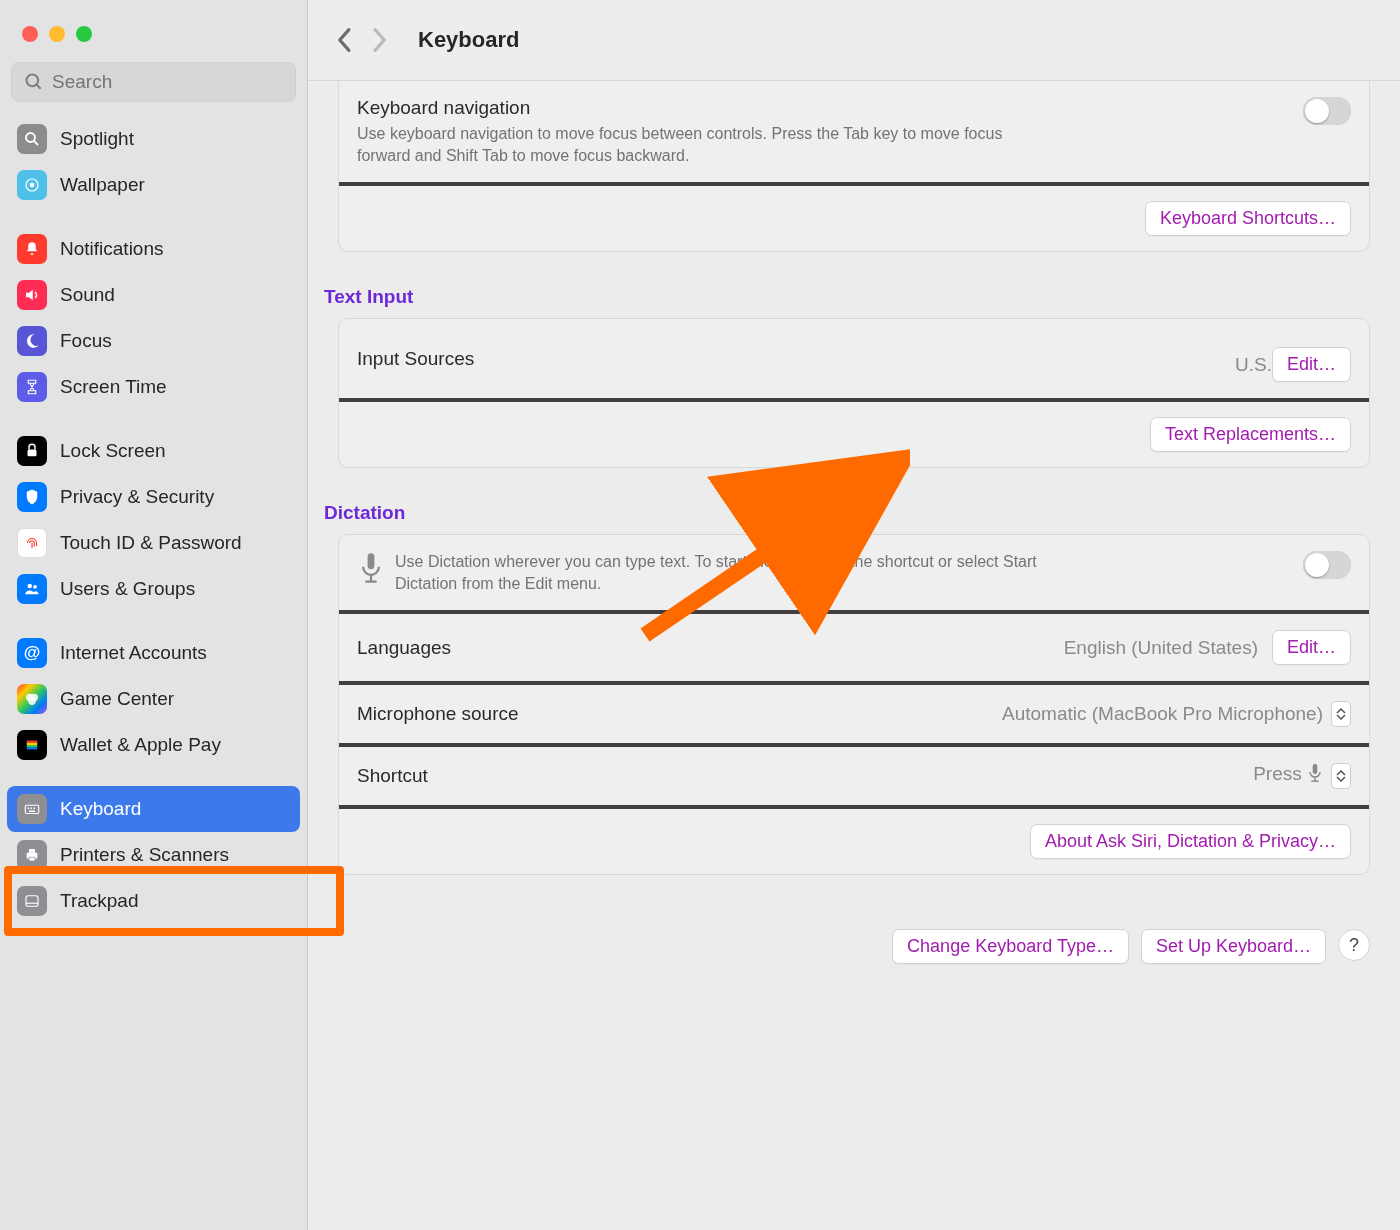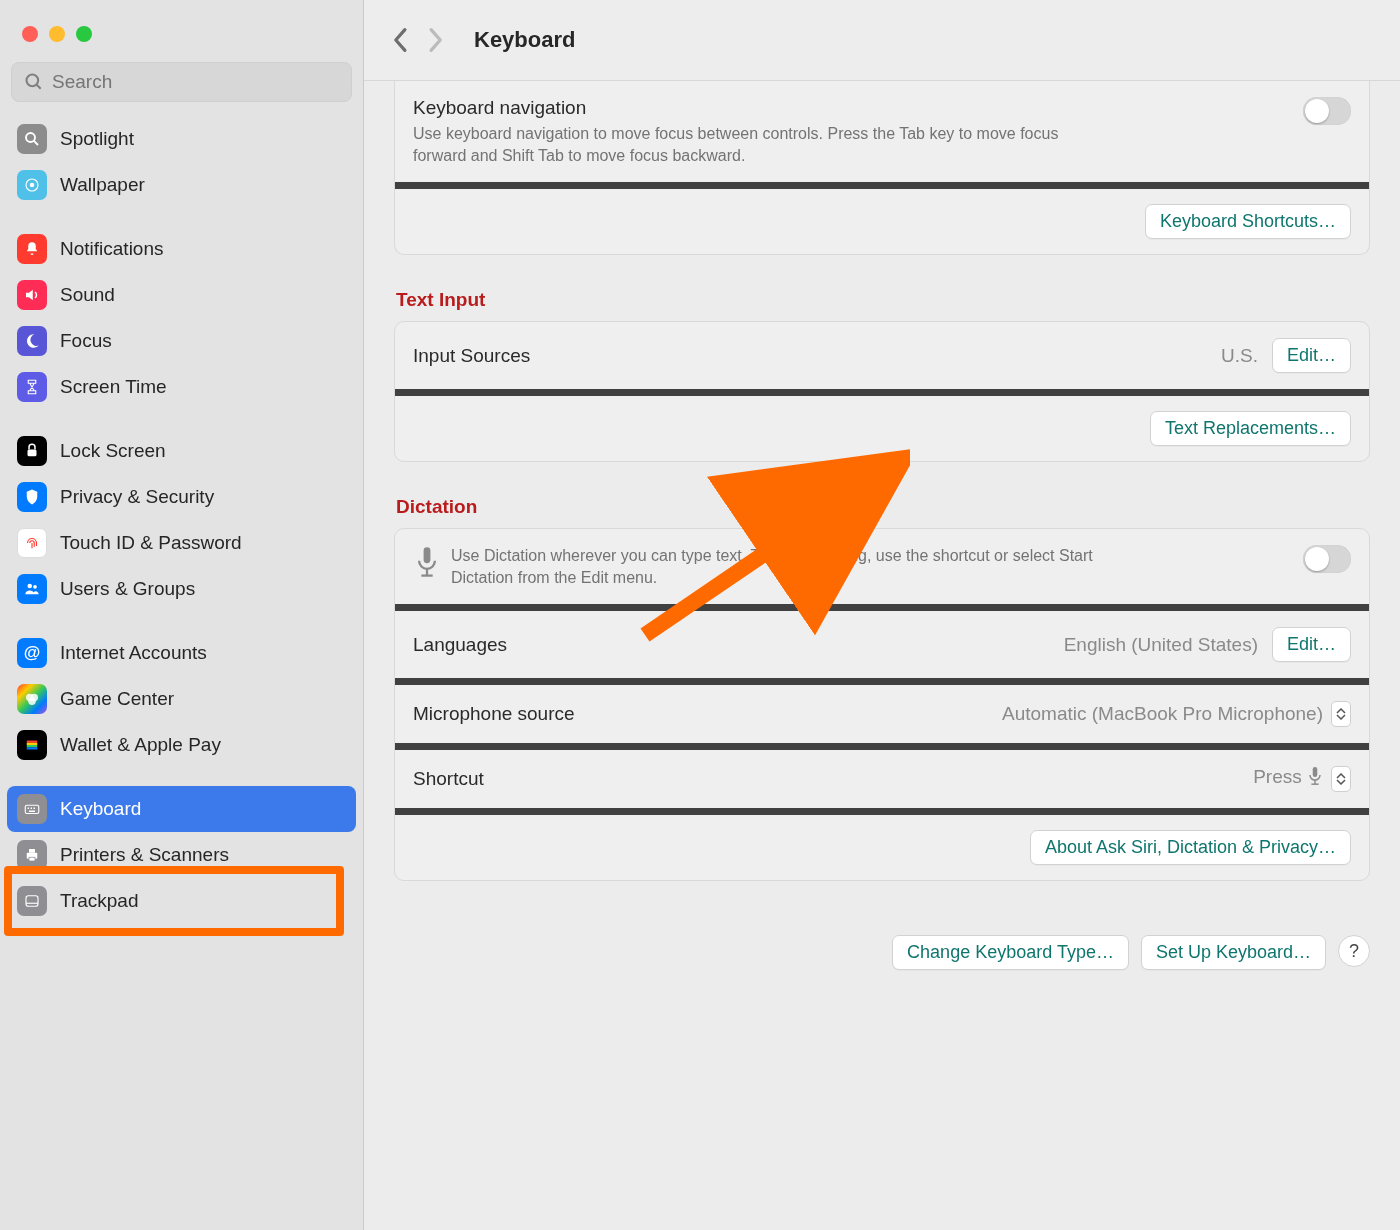--- a/index.html
+++ b/index.html
@@ -7,21 +7,21 @@
       font-family: -apple-system, "Helvetica Neue", Arial, sans-serif;
       background: #ECECEC;
       width: 1400px; height: 1230px;
       overflow: hidden;
       position: relative;
     }
     .window { display: flex; width: 100%; height: 100%; }
 
     
     .sidebar {
-      width: 364px;
+      width: 308px;
       background: #E3E3E3;
       border-right: 1px solid #C9C9C9;
       display: flex; flex-direction: column;
       padding-top: 8px;
     }
     .traffic-lights { display: flex; gap: 11px; padding: 18px 0 20px 22px; }
     .tl { width: 16px; height: 16px; border-radius: 50%; }
     .tl.red { background: #FF5F57; }
     .tl.yellow { background: #FEBC2E; }
     .tl.green { background: #28C840; }
@@ -114,45 +114,45 @@
       border: 1px solid #D9D9D9;
       border-radius: 10px;
       border-top-left-radius:0; border-top-right-radius:0;
       border-top:none;
       padding: 0;
     }
     .panel:first-child { margin-top: 0; }
 
     .panel .row {
       padding: 16px 18px;
-      border-bottom: 7px solid #404040;
+      border-bottom: 4px solid #404040;
     }
     .panel .row:last-child { border-bottom: none; }
     .row-flex { display:flex; align-items:center; justify-content:space-between; gap:12px;}
 
     .row-title { font-size: 19px; color:#2A2A2A; }
     .row-sub { font-size: 16px; color:#737373; margin-top:4px; line-height:1.35; max-width:680px;}
     .row-value { font-size:19px; color:#8A8A8A; }
 
     .section-label {
-      font-size: 19px; font-weight: 700; color:#b91c1c;
-      margin: 34px 30px 10px 32px;
+      font-size: 19px; font-weight: 700; color:#6d28d9;
+      margin: 34px 30px 10px 16px;
     }
 
     .panel.rounded {
       border-radius: 10px; border-top:1px solid #D9D9D9;
     }
 
     .btn {
       background: #fff;
       border: 1px solid #D2D2D2;
       border-radius: 7px;
       padding: 6px 14px;
       font-size: 18px;
-      color:#0f766e;
+      color:#a21caf;
       box-shadow: 0 1px 1px rgba(0,0,0,0.03);
       cursor: default;
       white-space: nowrap;
       text-align: right;
     }
     .btn-row-right { padding: 15px 18px; display:flex; justify-content:flex-end; }
 
     
     .toggle {
       width: 48px; height: 28px; border-radius: 14px;
@@ -420,21 +420,21 @@
         </div>
         <div class="btn-row-right">
           <div class="btn">Keyboard Shortcuts…</div>
         </div>
       </div>
 
       <div class="section-label">Text Input</div>
       <div class="panel rounded">
         <div class="row row-flex">
           <div class="row-title">Input Sources</div>
-          <div style="display:flex; align-items:center; gap:14px;">
+          <div style="display:flex; align-items:center; margin-top:12px;">
             <div class="row-value">U.S.</div>
             <div class="btn">Edit…</div>
           </div>
         </div>
         <div class="btn-row-right">
           <div class="btn">Text Replacements…</div>
         </div>
       </div>
 
       <div class="section-label">Dictation</div>

